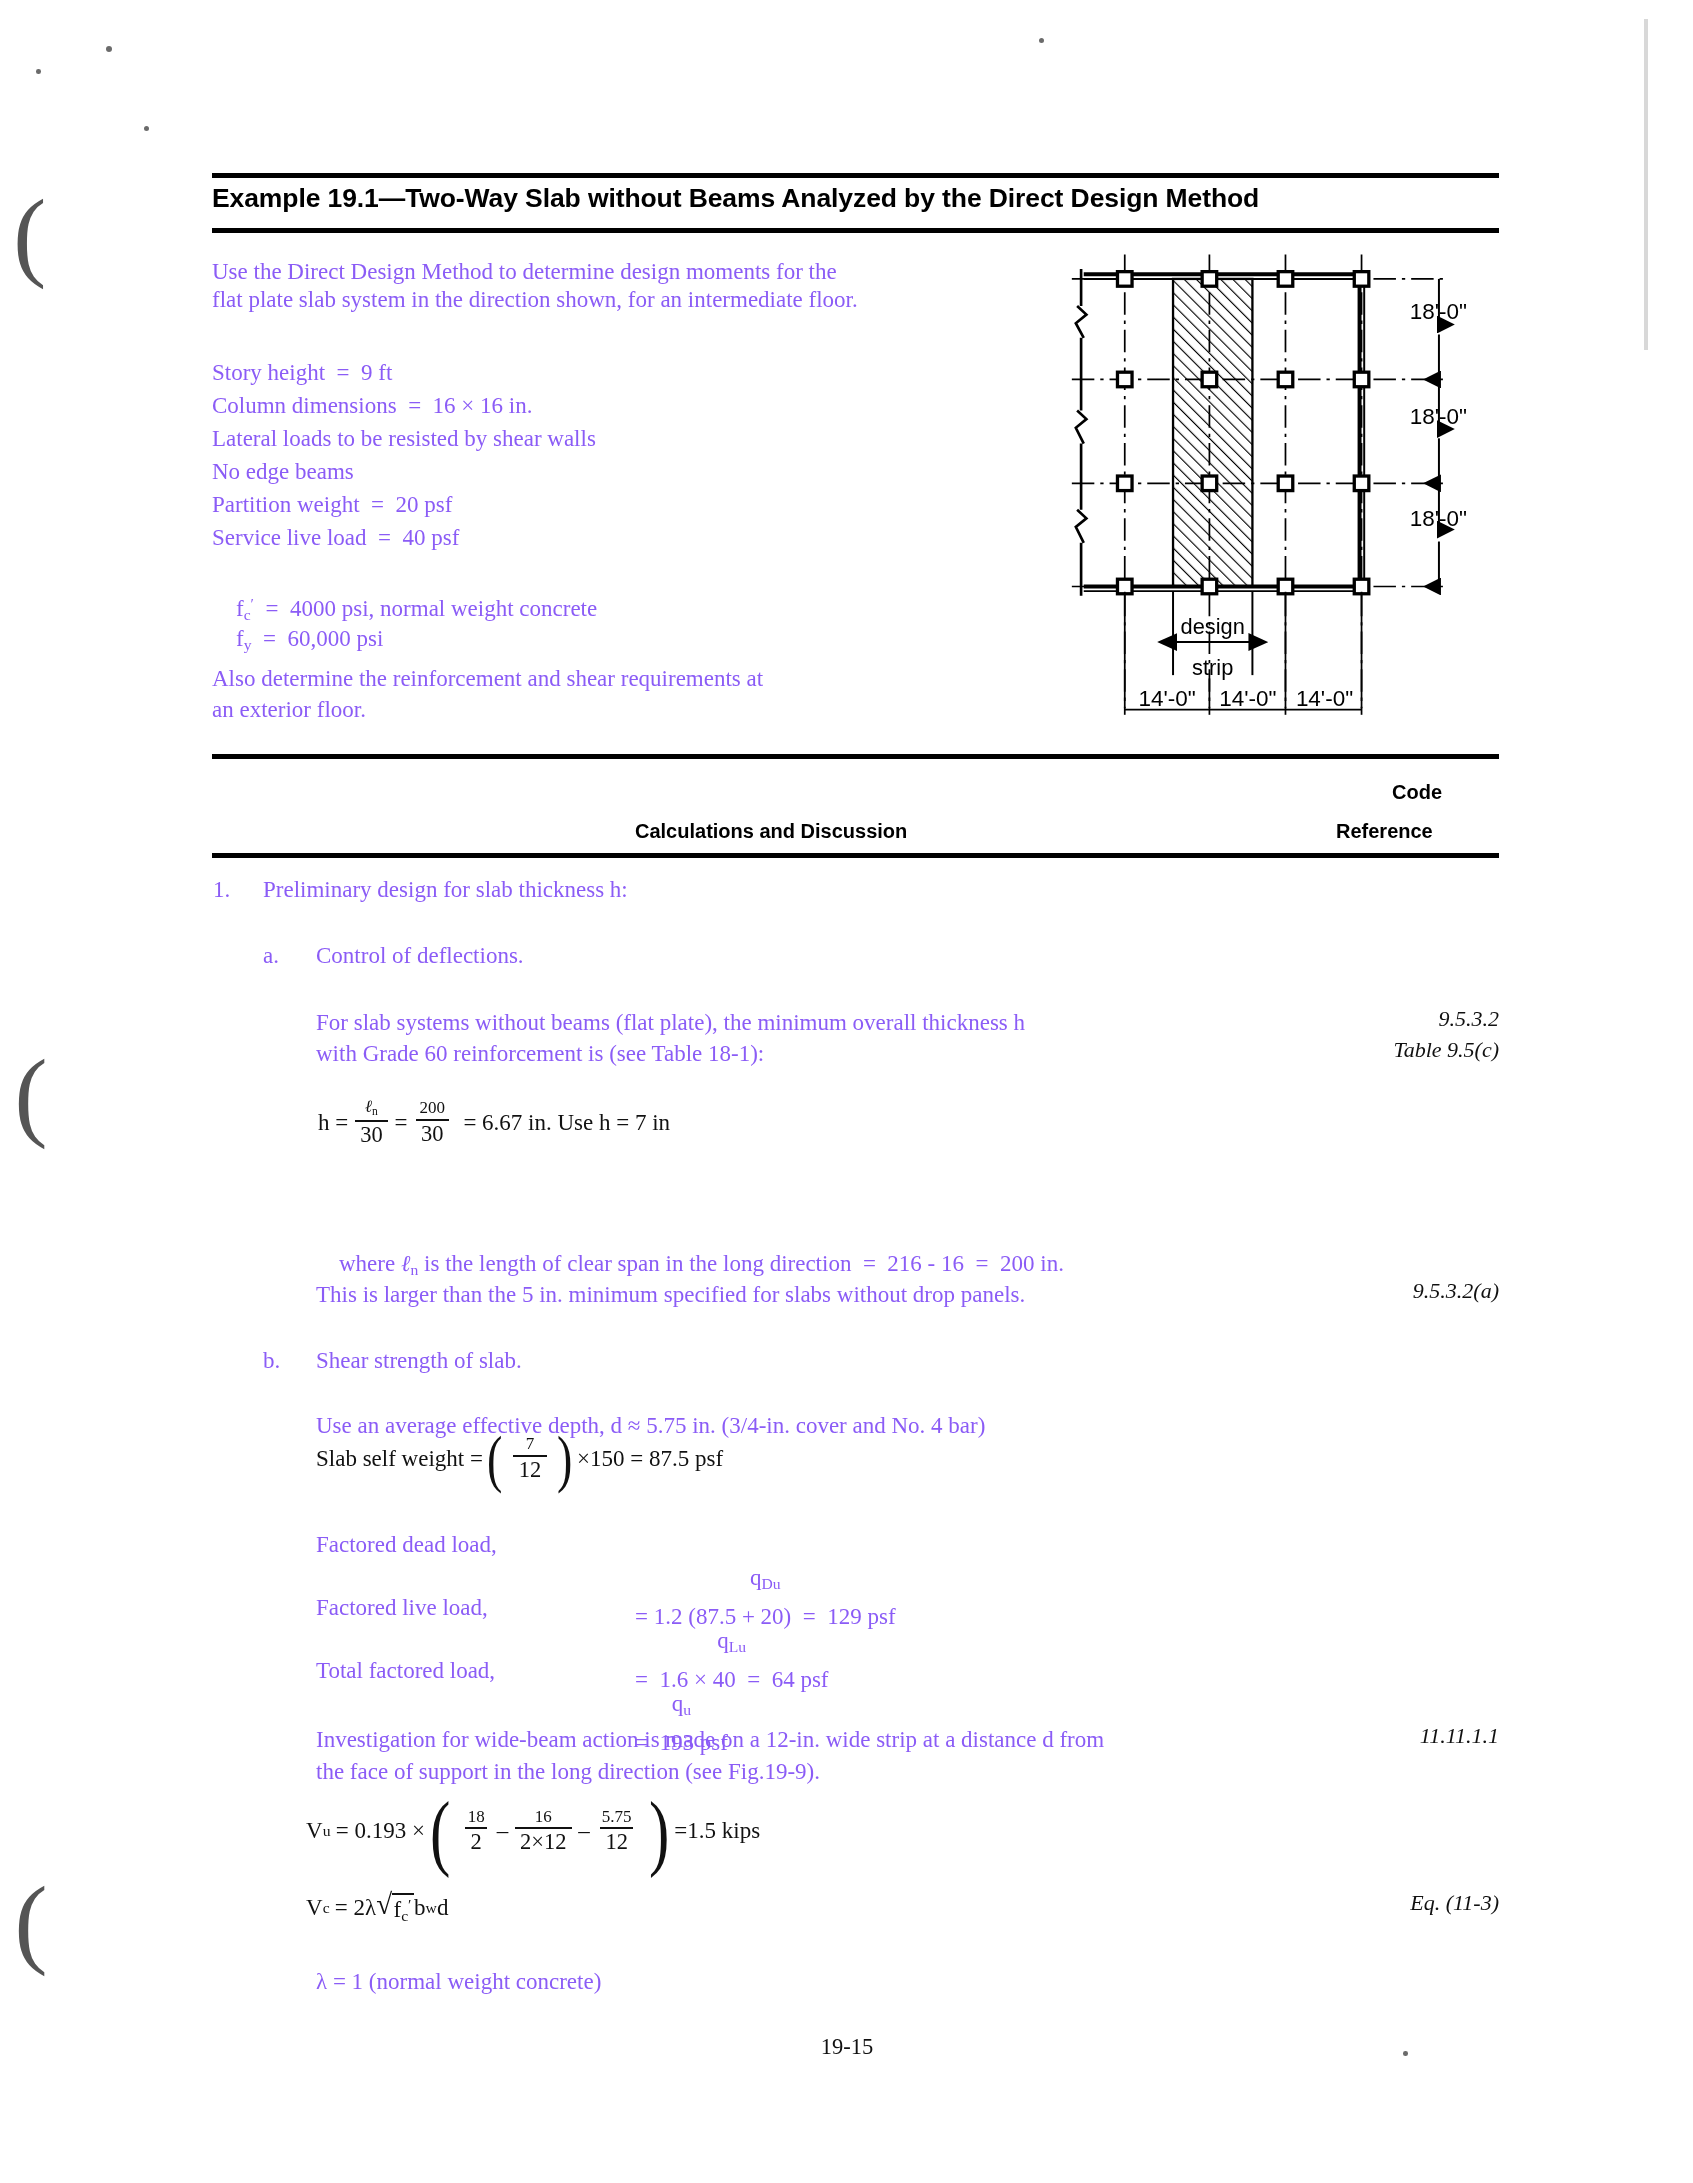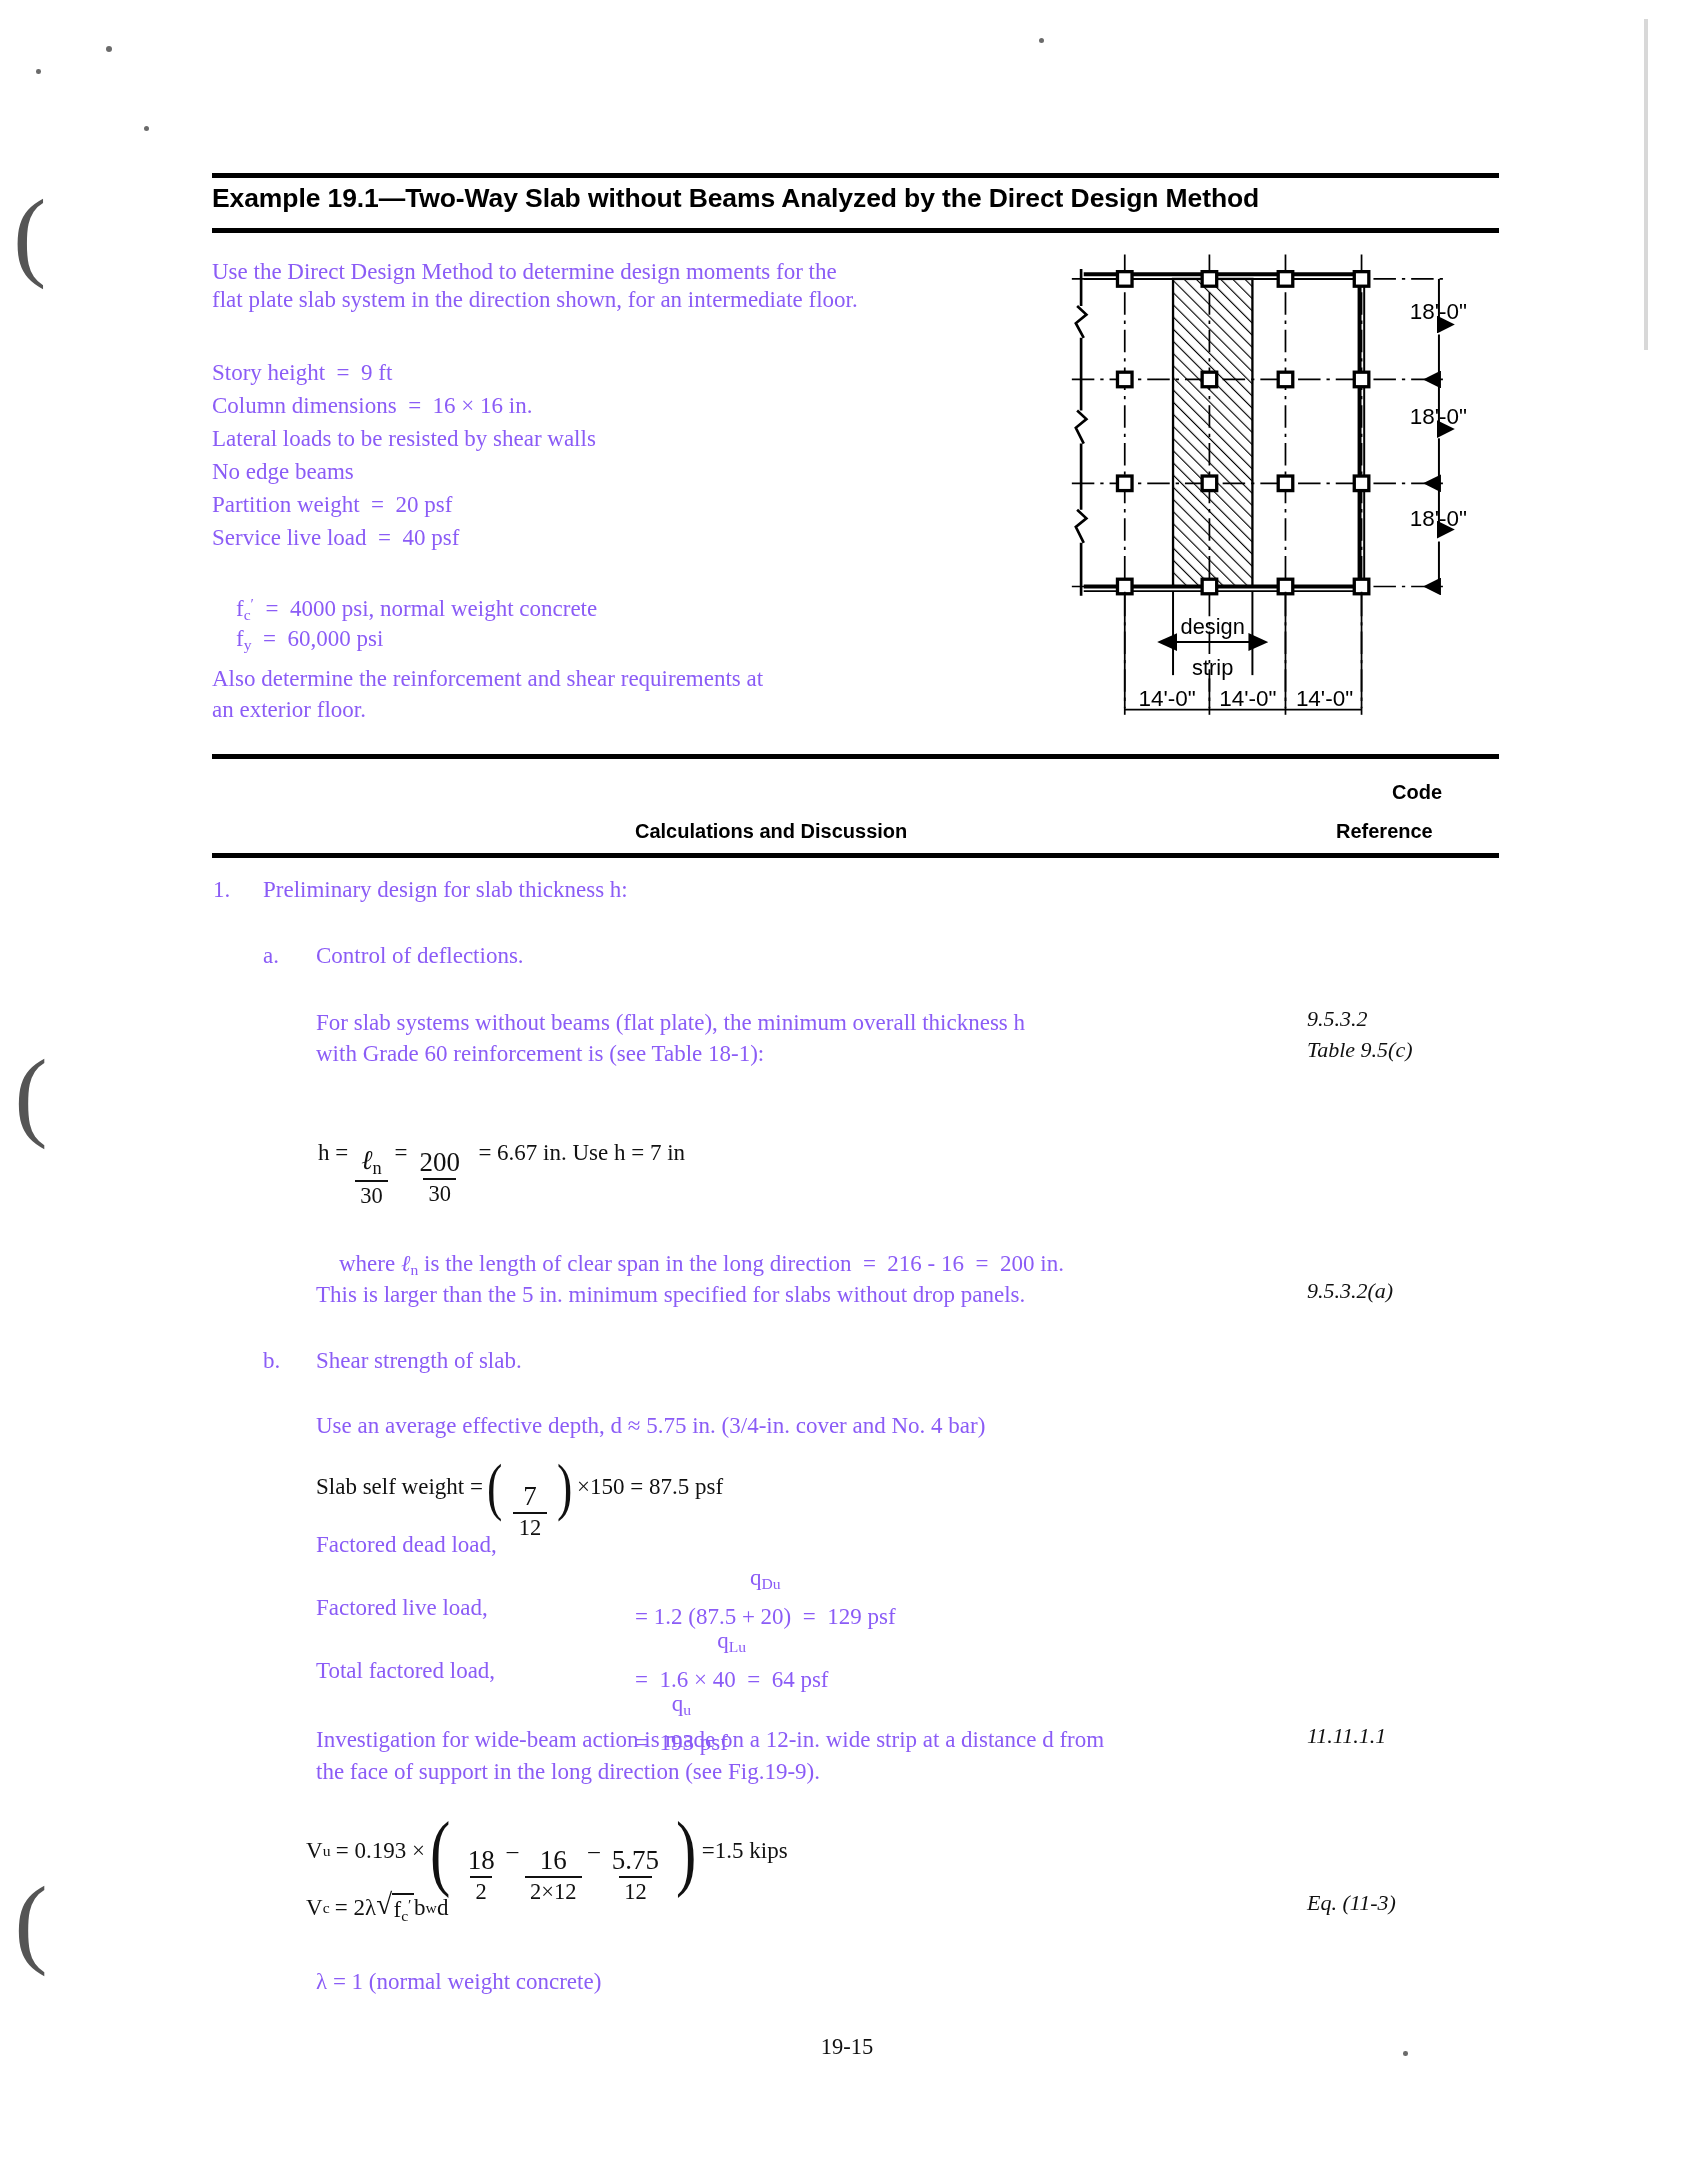--- a/index.html
+++ b/index.html
@@ -29,28 +29,28 @@
   .sup{font-size:0.68em;vertical-align:0.45em;}
 
   .hdr{
     position:absolute;
     font-family:"Liberation Sans","DejaVu Sans",sans-serif;
     font-weight:bold;font-size:20px;color:#000;white-space:nowrap;
   }
 
   .coderef{
     position:absolute;font-style:italic;font-size:22px;color:#111;
-    white-space:nowrap;
+    white-space:nowrap;text-align:right;
   }
 
   
   .mathrow{position:absolute;display:flex;align-items:center;font-size:23px;color:#111;white-space:nowrap;}
   .frac{display:inline-flex;flex-direction:column;align-items:center;justify-content:center;
         vertical-align:middle;margin:0 6.6px;line-height:1.08;}
-  .frac .num{padding:0 5.3px 1.3px 5.3px;font-size:27px;margin-top:48px;}
+  .frac .num{padding:0 5.3px 1.3px 5.3px;font-size:17px;}
   .frac .den{padding:1.3px 5.3px 0 5.3px;font-size:22.5px;border-top:2px solid #111;}
   .paren-big{font-size:64px;line-height:0.78;font-family:"Liberation Serif",serif;margin:0 1.3px;
              display:inline-block;transform:scaleX(0.72);}
   .sqrt-wrap{display:inline-flex;align-items:flex-start;}
   .sqrt-sym{font-size:29px;line-height:1;}
   .sqrt-bar{border-top:2px solid #111;padding-top:1.3px;margin-top:2.6px;}
 
   
   .figure{position:absolute;}
   .fig-svg{display:block;}

